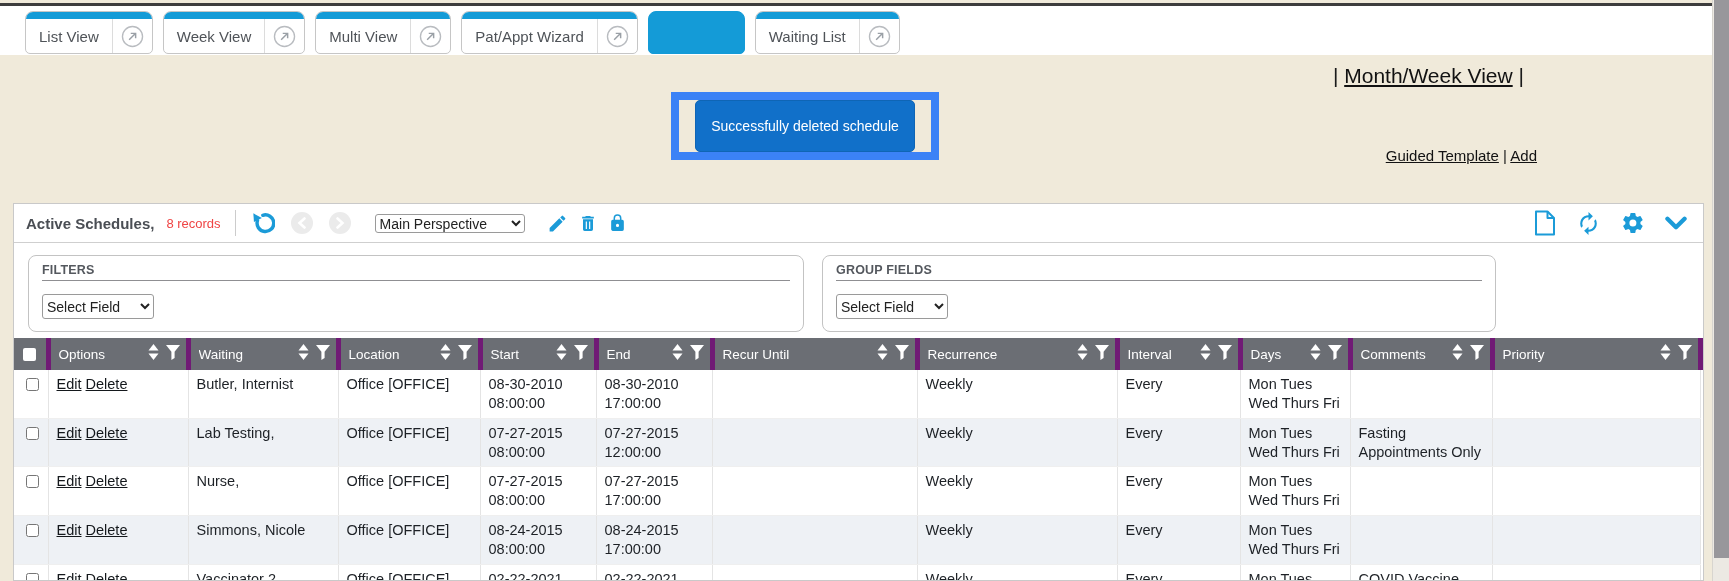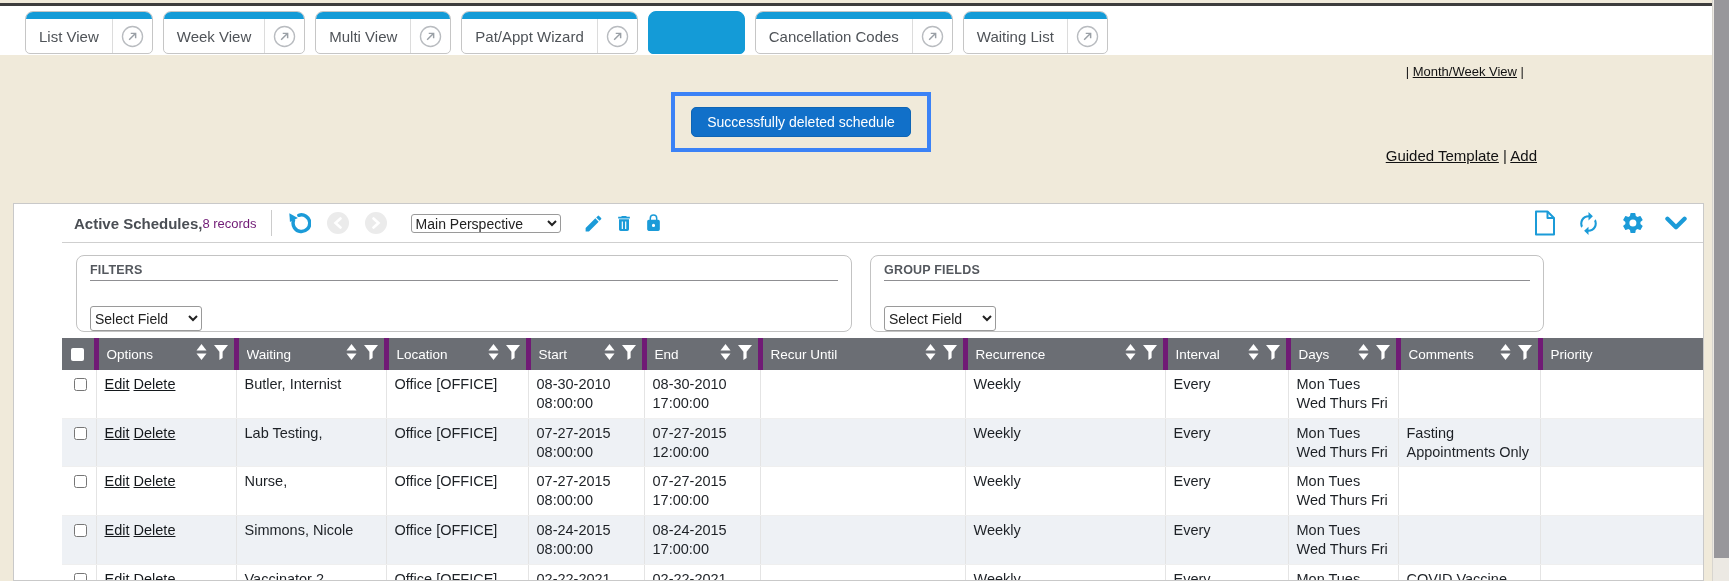--- a/index.html
+++ b/index.html
@@ -7,41 +7,41 @@
   .page{position:relative;width:1729px;height:581px;background:#f0eada;overflow:hidden;}
   .topline{position:absolute;top:3px;left:0;width:1712px;height:3px;background:#3d3d3d;}
   .tabstrip{position:absolute;top:6px;left:0;width:1712px;height:49px;background:#ffffff;}
   .tabs{position:absolute;left:25px;top:11px;display:flex;gap:10px;align-items:flex-end;}
   .tab{position:relative;height:43px;background:#ffffff;border:1px solid #c6c6c6;border-radius:8px 8px 5px 5px;display:flex;align-items:center;box-sizing:border-box;overflow:hidden;cursor:pointer;}
   .tab-cap{position:absolute;top:0;left:0;right:0;height:7px;background:#149bd7;}
   .tab-label{padding:7px 13px 0 13px;font-size:15px;color:#4f5358;white-space:nowrap;}
   .tab-iconwrap{align-self:stretch;display:flex;align-items:center;border-left:1px solid #dcdcdc;padding:7px 8px 0 8px;}
   .tab.active{background:#149bd7;border-color:#149bd7;}
   .tab.active .tab-label{color:#ffffff;font-weight:bold;padding:7px 4px 0 16px;margin-top:48px;}
-  .mwv{position:absolute;top:64px;right:205px;font-size:13px;color:#1a1a1a;white-space:nowrap;}
+  .mwv{position:absolute;top:64px;right:205px;font-size:21px;color:#1a1a1a;white-space:nowrap;}
   .mwv a,.gtadd a{color:#121212;text-decoration:underline;cursor:pointer;}
   .gtadd{position:absolute;top:147px;right:192px;font-size:15px;color:#1a1a1a;white-space:nowrap;}
-  .annotation{position:absolute;top:92px;left:671px;width:252px;height:52px;border:4px solid #3b82f6;display:flex;align-items:center;justify-content:center;}
+  .annotation{position:absolute;top:92px;left:671px;width:252px;height:52px;border:8px solid #3b82f6;display:flex;justify-content:center;}
   .notif-btn{background:#1170c9;border:1px solid #0f65b5;border-radius:5px;color:#ffffff;font-size:14px;font-family:"Liberation Sans",sans-serif;padding:6px 15px;white-space:nowrap;cursor:pointer;}
-  .panel{position:absolute;top:203px;left:13px;width:1691px;height:378px;background:#ffffff;border:1px solid #c9c9c9;box-sizing:border-box;overflow:hidden;padding-left:48px;}
+  .panel{position:absolute;top:203px;left:13px;width:1691px;height:378px;background:#ffffff;border:1px solid #c9c9c9;box-sizing:border-box;overflow:hidden;}
   .toolbar{height:38px;border-bottom:1px solid #cfcfcf;display:flex;align-items:center;padding:0 12px;}
   .tb-title{font-size:15px;font-weight:bold;color:#4a4e54;}
-  .tb-records{font-size:13px;color:#701a75;margin-left:0;}
+  .tb-records{font-size:13px;color:#ef4444;margin-left:12px;}
   .tb-divider{width:1px;height:26px;background:#cccccc;margin:0 14px;}
   .iconbtn{display:inline-flex;align-items:center;justify-content:center;cursor:pointer;background:none;border:none;padding:0;}
   .circle-btn{width:22px;height:22px;border-radius:50%;background:#ebebeb;display:inline-flex;align-items:center;justify-content:center;margin-left:6px;cursor:default;}
   .tb-select{margin:0 12px 0 14px;height:19px;font-size:14px;font-family:"Liberation Sans",sans-serif;min-width:150px;border:1px solid #9a9a9a;border-radius:3px;background:#ffffff;color:#222;}
   .tb-left-icons{display:flex;align-items:center;gap:10px;}
   .tb-right{margin-left:auto;display:flex;align-items:center;gap:20px;padding-right:4px;}
   .filters-row{position:relative;height:95px;}
   .fieldbox{position:absolute;top:12px;border:1px solid #c3c3c3;border-radius:8px;background:#ffffff;box-sizing:border-box;}
   .fieldbox.filters{left:14px;width:776px;height:77px;}
   .fieldbox.groups{left:808px;width:674px;height:77px;}
   .fb-legend{margin:0 13px;padding:7px 0 3px 0;font-size:12.5px;font-weight:bold;color:#54585e;border-bottom:1px solid #8f8f92;letter-spacing:.2px;}
-  .fb-select{margin:25px 13px;height:25px;font-size:14px;font-family:"Liberation Sans",sans-serif;min-width:112px;border:1px solid #9a9a9a;border-radius:3px;background:#ffffff;color:#222;}
+  .fb-select{margin:13px 13px;height:25px;font-size:14px;font-family:"Liberation Sans",sans-serif;min-width:112px;border:1px solid #9a9a9a;border-radius:3px;background:#ffffff;color:#222;}
   table.grid{border-collapse:collapse;table-layout:fixed;width:1689px;}
   table.grid th{background:#6b6e74;height:32px;padding:0;border-right:5px solid #701a75;box-sizing:border-box;}
   .th-inner{display:flex;align-items:center;padding:0 6px 0 8px;}
   .th-label{color:#ffffff;font-size:13.5px;font-weight:normal;white-space:nowrap;overflow:hidden;flex:1;text-align:left;}
   .th-icons{display:flex;align-items:center;gap:7px;margin-left:4px;}
   .hdr-check{width:13px;height:13px;background:#ffffff;border-radius:2px;margin:0 auto;cursor:pointer;}
   table.grid td{height:44px;box-sizing:border-box;vertical-align:top;padding:5px 8px;font-size:14.5px;color:#1d2126;border-right:1px solid #e4e4e4;border-bottom:1px solid #efefef;line-height:1.3;overflow:hidden;}
   table.grid tr.alt td{background:#eef1f5;}
   td.chk{text-align:center;padding-top:8px;}
   td a{color:#14181c;text-decoration:underline;cursor:pointer;}
@@ -100,30 +100,20 @@
     </span>
   </div>
 
   <div class="tab active">
     <div class="tab-cap"></div>
     <span class="tab-label">Schedules</span>
 
   </div>
 
 
-  <div class="tab">
-    <div class="tab-cap"></div>
-    <span class="tab-label">Cancellation Codes</span>
-    <span class="tab-iconwrap">
-      <svg width="23" height="23" viewBox="0 0 22 22">
-        <circle cx="11" cy="11" r="9.6" fill="none" stroke="#b9bcc0" stroke-width="1.3"></circle>
-        <path d="M7.8 14.2 L13.8 8.2 M9.3 8 H14 V12.7" fill="none" stroke="#9aa0a6" stroke-width="1.4"></path>
-      </svg>
-    </span>
-  </div>
 
   <div class="tab">
     <div class="tab-cap"></div>
     <span class="tab-label">Waiting List</span>
     <span class="tab-iconwrap">
       <svg width="23" height="23" viewBox="0 0 22 22">
         <circle cx="11" cy="11" r="9.6" fill="none" stroke="#b9bcc0" stroke-width="1.3"></circle>
         <path d="M7.8 14.2 L13.8 8.2 M9.3 8 H14 V12.7" fill="none" stroke="#9aa0a6" stroke-width="1.4"></path>
       </svg>
     </span>

